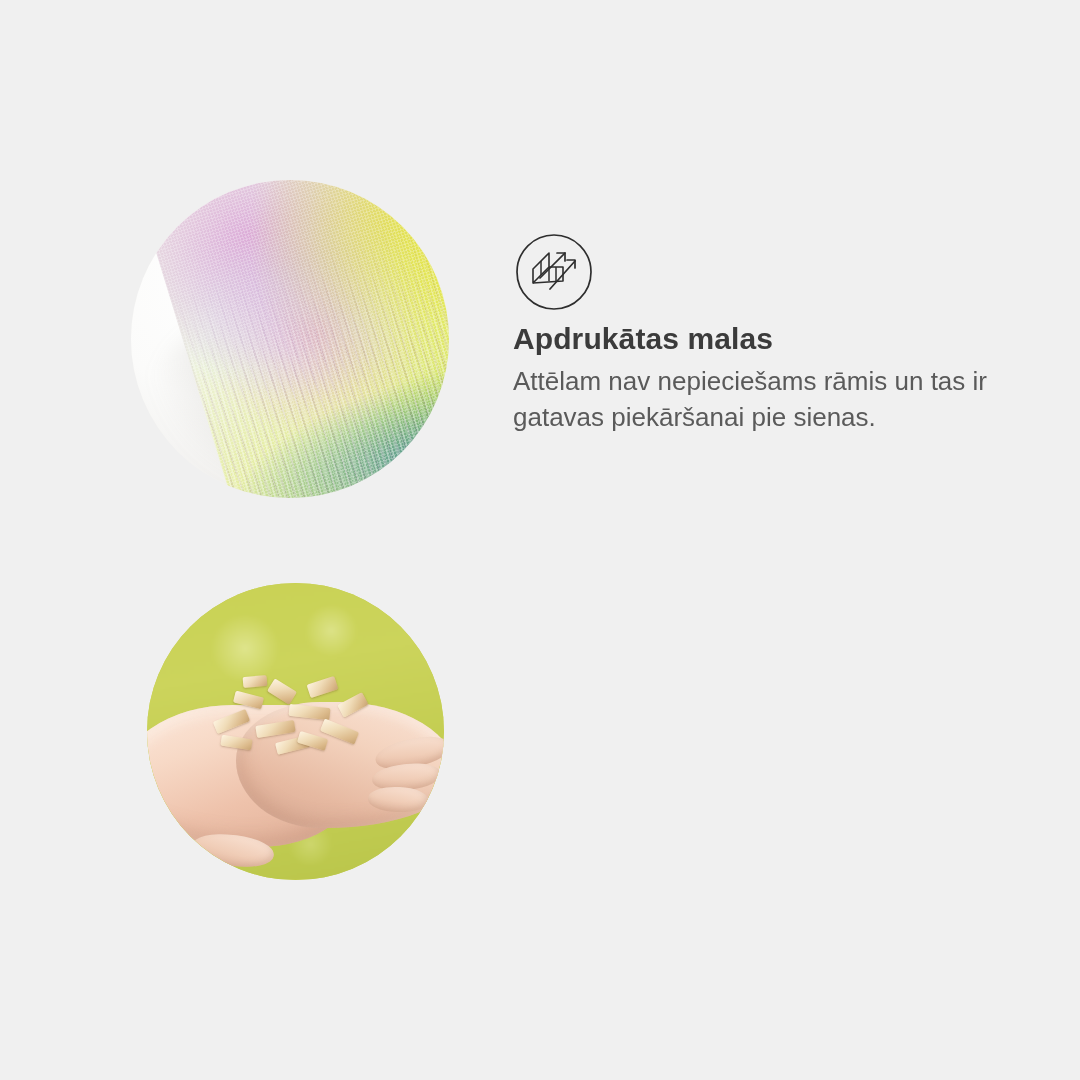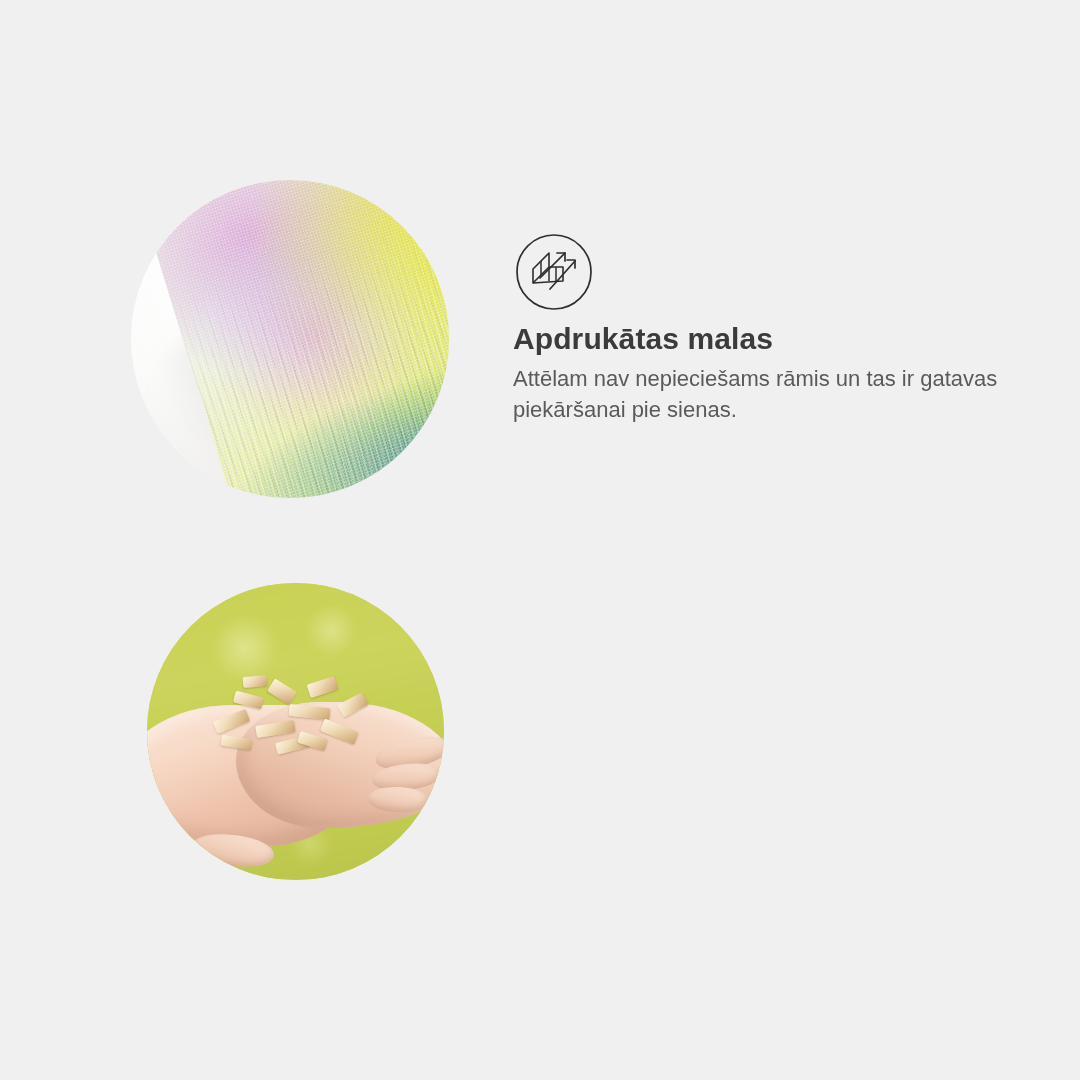--- a/index.html
+++ b/index.html
@@ -232,21 +232,21 @@
     margin: 0;
     font-size: 30px;
     font-weight: bold;
     color: #3b3b3b;
     letter-spacing: 0.1px;
     line-height: 1.15;
     white-space: nowrap;
   }
   p.desc {
     margin: 6px 0 0 0;
-    font-size: 22px;
+    font-size: 26px;
     font-weight: normal;
     color: #5a5a5a;
     line-height: 1.42;
     max-width: 500px;
   }
   .t1-icon { left: 515px; top: 233px; }
   .t1-text { top: 322px; }
 </style>
 </head>
 <body>

